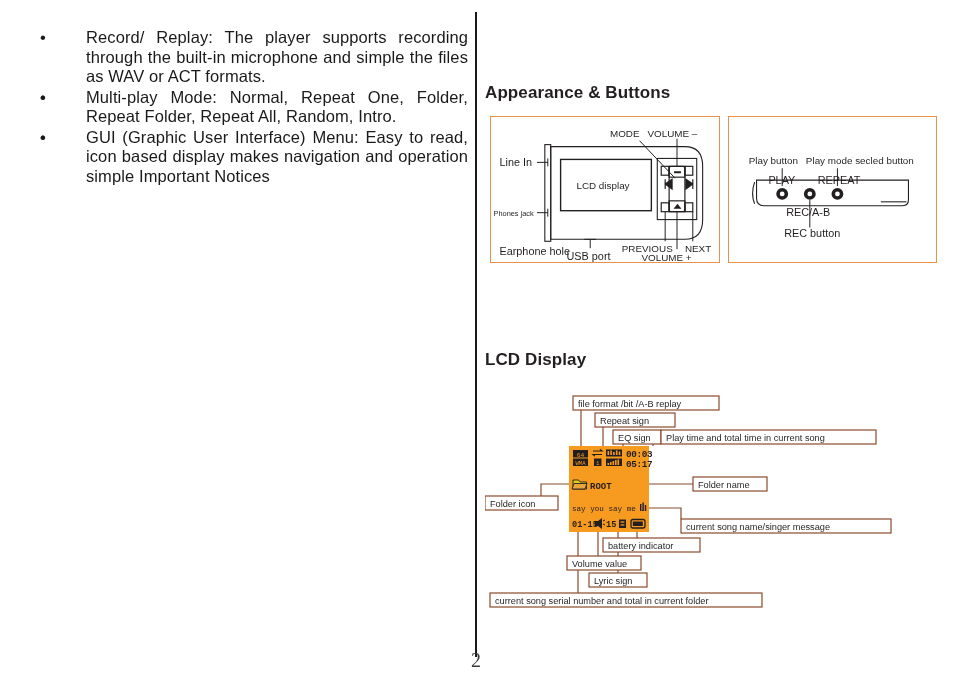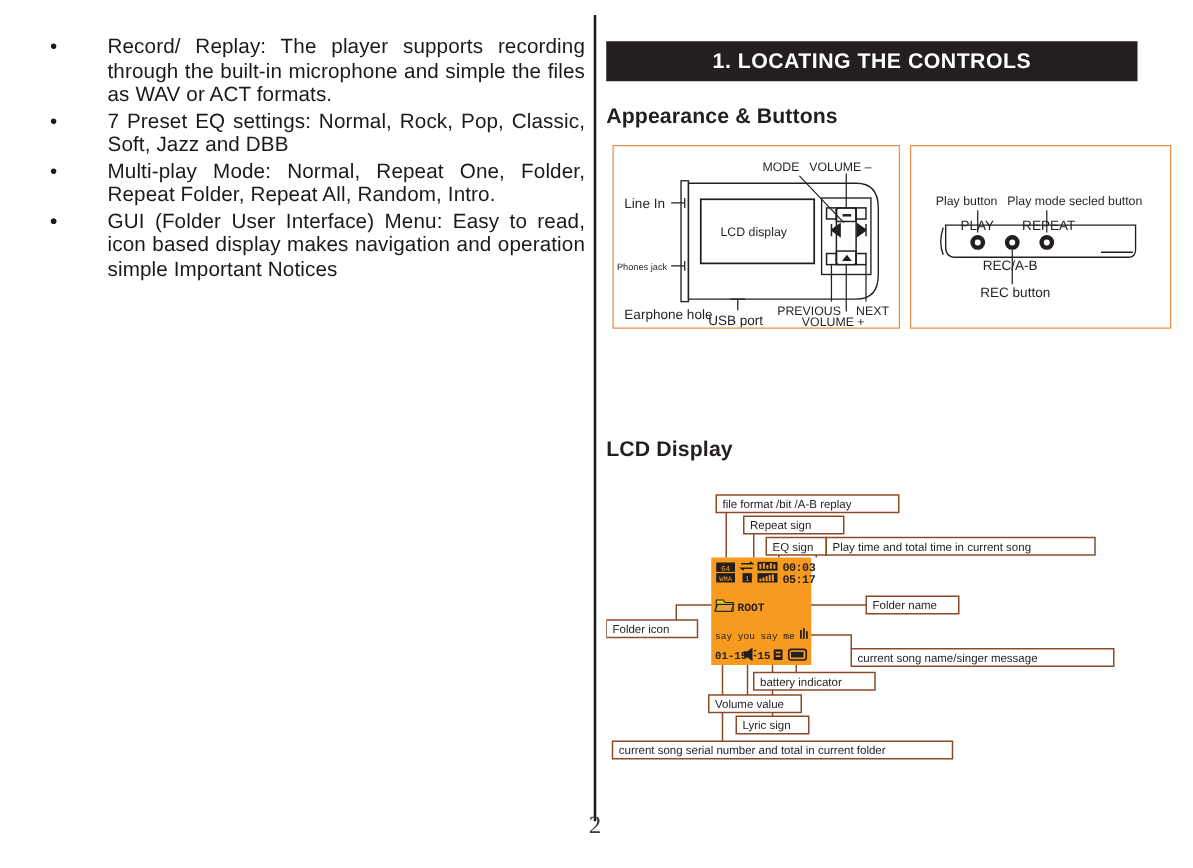--- a/index.html
+++ b/index.html
@@ -119,41 +119,37 @@
   <div id="divider"></div>
 
   <div id="left-col">
     <ul class="bullets">
       <li>
         <span class="bullet-dot">•</span>
         <span class="btext">Record/ Replay: The player supports recording through the built-in microphone and simple the files as WAV or ACT formats.</span>
       </li>
       <li>
         <span class="bullet-dot">•</span>
-        <span class="btext">7 Preset EQ settings: Normal, Rock, Pop, Classic, Soft, Jazz and DBB</span>
       </li>
       <li>
         <span class="bullet-dot">•</span>
         <span class="btext">Multi-play Mode: Normal, Repeat One, Folder, Repeat Folder, Repeat All, Random, Intro.</span>
       </li>
       <li>
         <span class="bullet-dot">•</span>
       </li>
       <li>
         <span class="bullet-dot">•</span>
-        <span class="btext">GUI (Folder User Interface) Menu: Easy to read, icon based display makes navigation and operation simple Important Notices</span>
+        <span class="btext">GUI (Graphic User Interface) Menu: Easy to read, icon based display makes navigation and operation simple Important Notices</span>
       </li>
     </ul>
   </div>
 
   <div id="right-col">
 
-    <div id="section-bar">
-      <span>1. LOCATING THE CONTROLS</span>
-    </div>
 
     <div class="sub-head" id="head-appearance">Appearance &amp; Buttons</div>
 
     <div class="diag-box" id="diag-front">
       <svg class="diag-svg" viewBox="0 0 230 147" xmlns="http://www.w3.org/2000/svg">
         <g fill="none" stroke="#231f20" stroke-width="1.1">
 
           <path d="M60 30 L196 30 Q214 30 214 50 L214 104 Q214 124 196 124 L60 124 Z"></path>
 
           <rect x="54" y="28" width="6" height="98"></rect>

